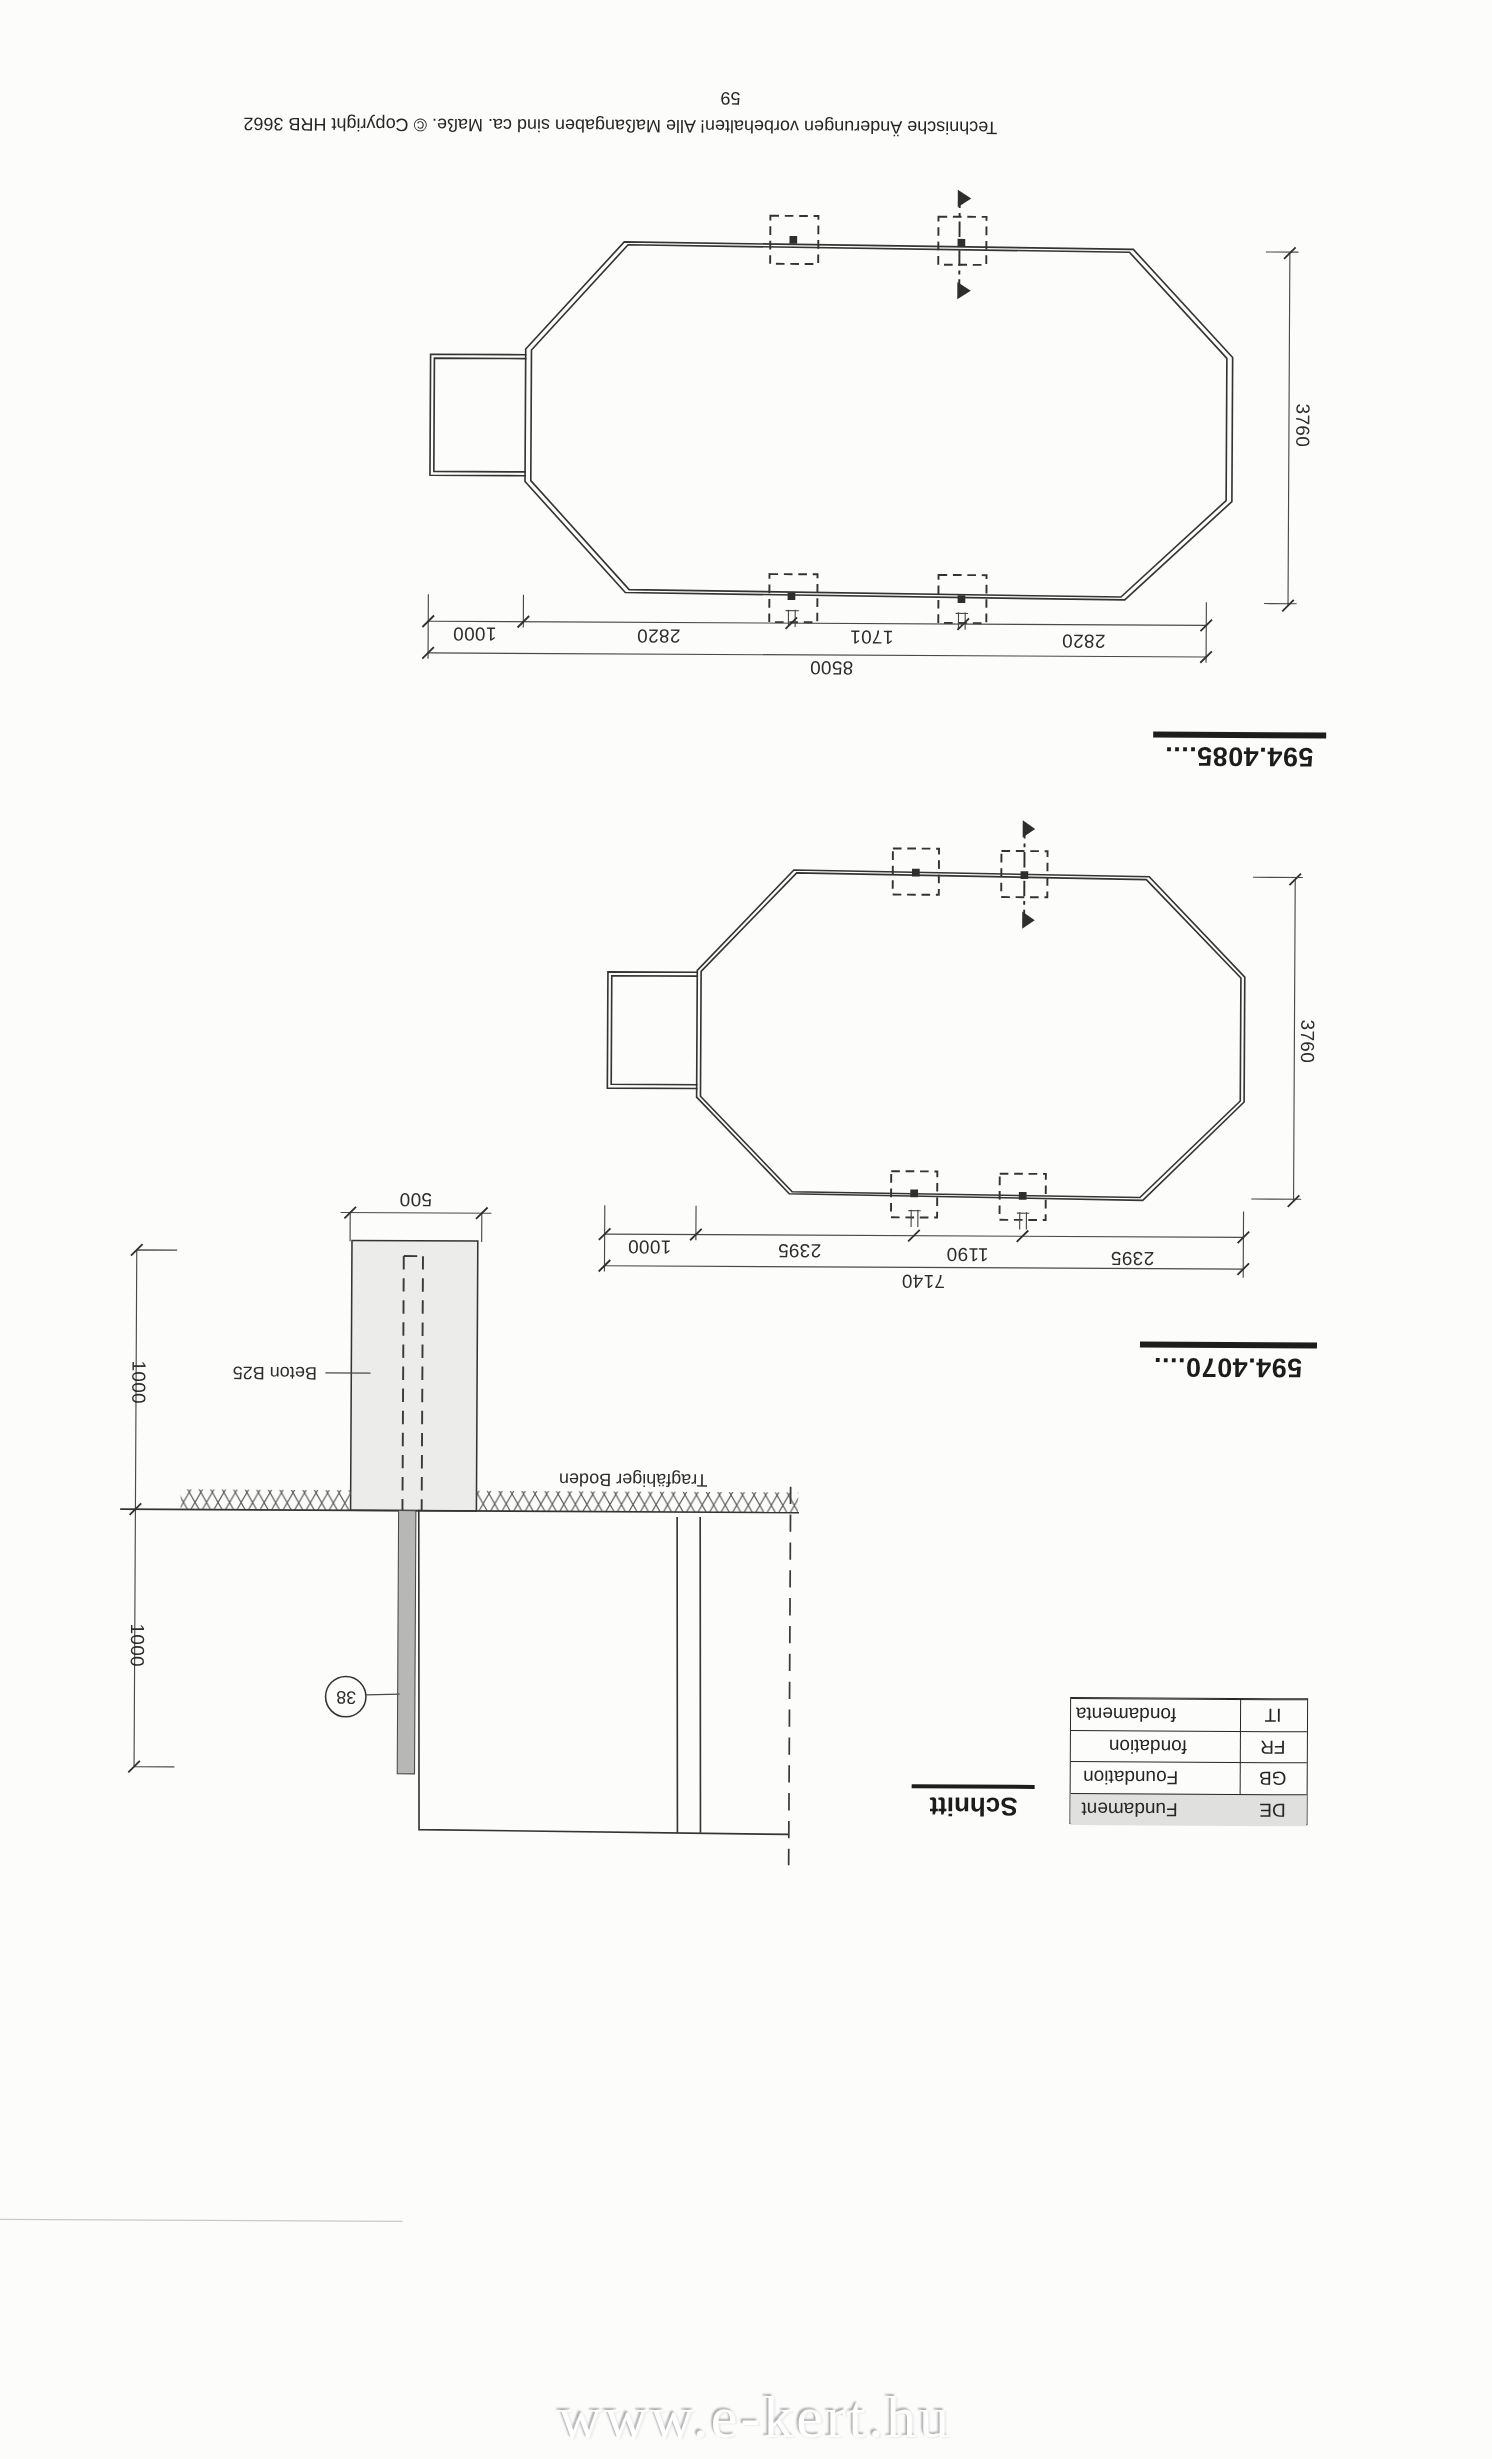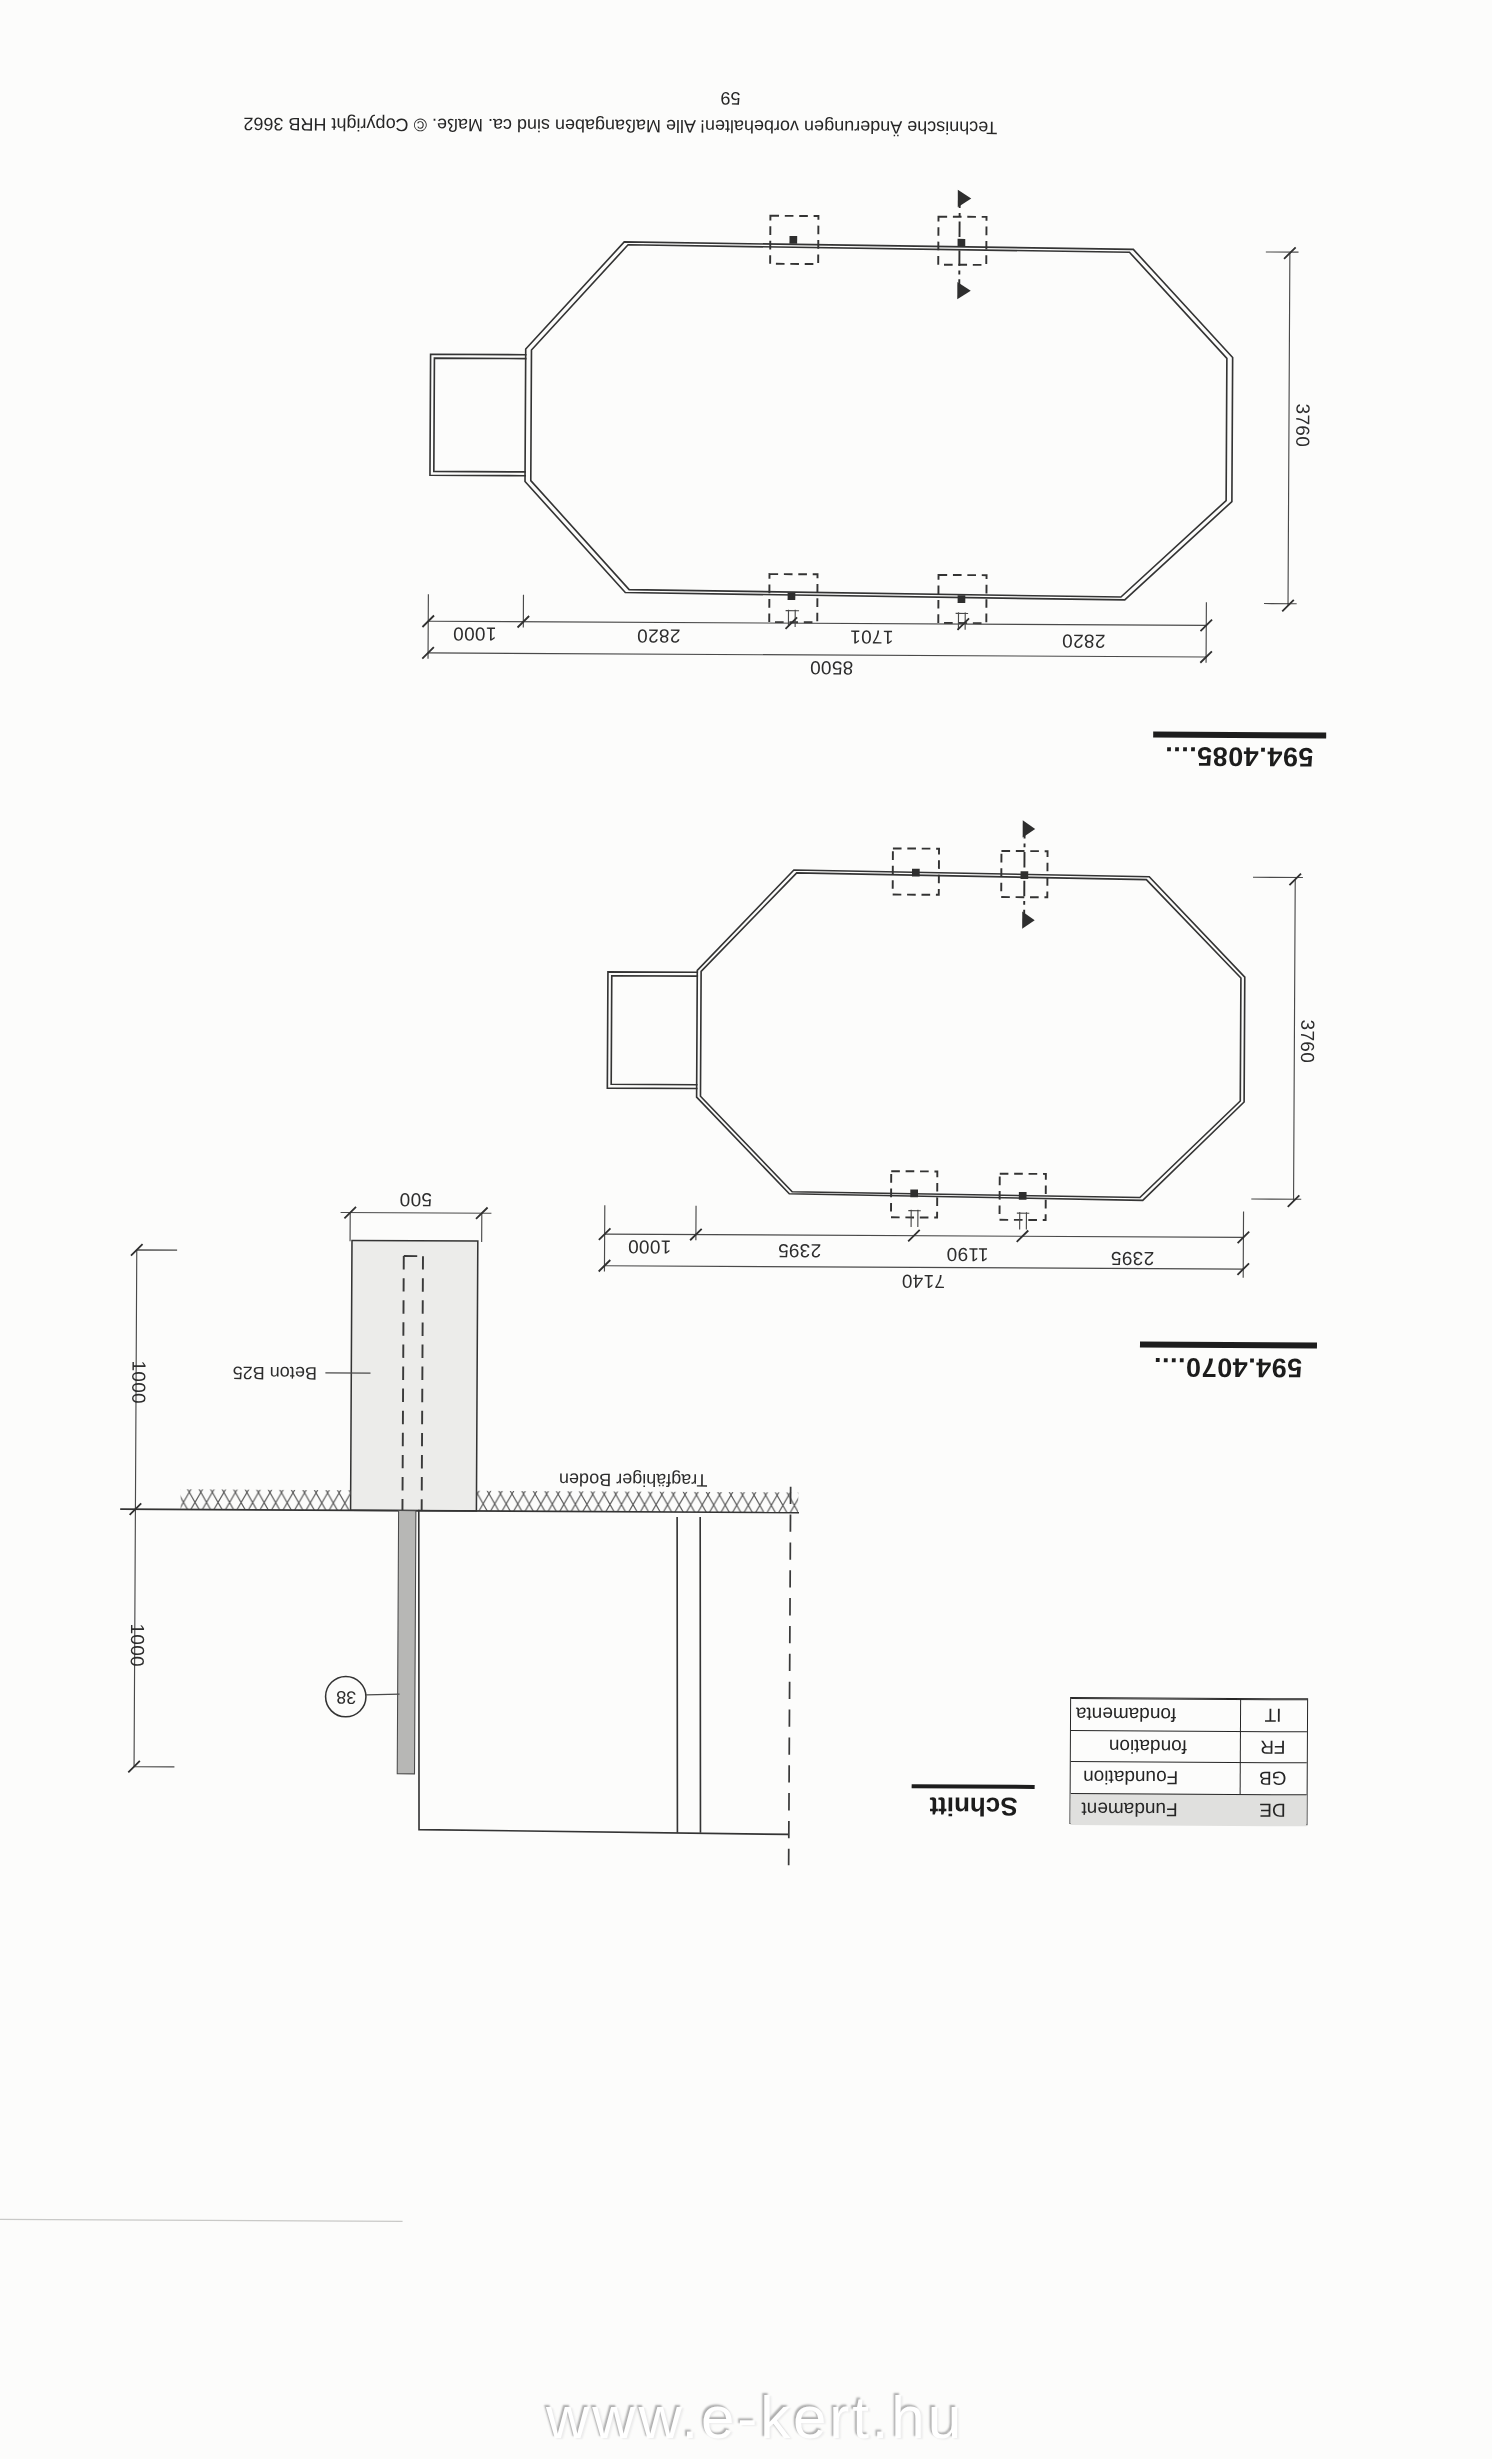--- a/index.html
+++ b/index.html
@@ -42,21 +42,21 @@
   .leg-divider{position:absolute;top:0;left:169px;width:0;height:100%;border-left:1.3px solid #262626;}
   .leg-term{position:absolute;right:81px;top:15.4px;}
   .leg-lang{position:absolute;left:202px;top:15.4px;}
   .leg-shaded{background:#e0e0de;}
   .leg-cell{font-size:19px;color:#252525;}
 
   #watermark{
     position:absolute;left:755px;top:2417px;transform:translate(-50%,-50%);
     font-size:60px;letter-spacing:2.9px;color:#ffffff;
     text-shadow:-1.9px -1.9px 1.9px #aeaeae, 1.9px 1.9px 1.9px #ececec;
-    font-family:Liberation Sans, sans-serif;white-space:nowrap;
+    font-family:Liberation Serif, serif;white-space:nowrap;
   }
 </style>
 </head>
 <body>
 
 <div id="sheet">
   <div id="content">
 
     <svg class="linework" viewBox="0 0 1554 2560">
       <defs>

